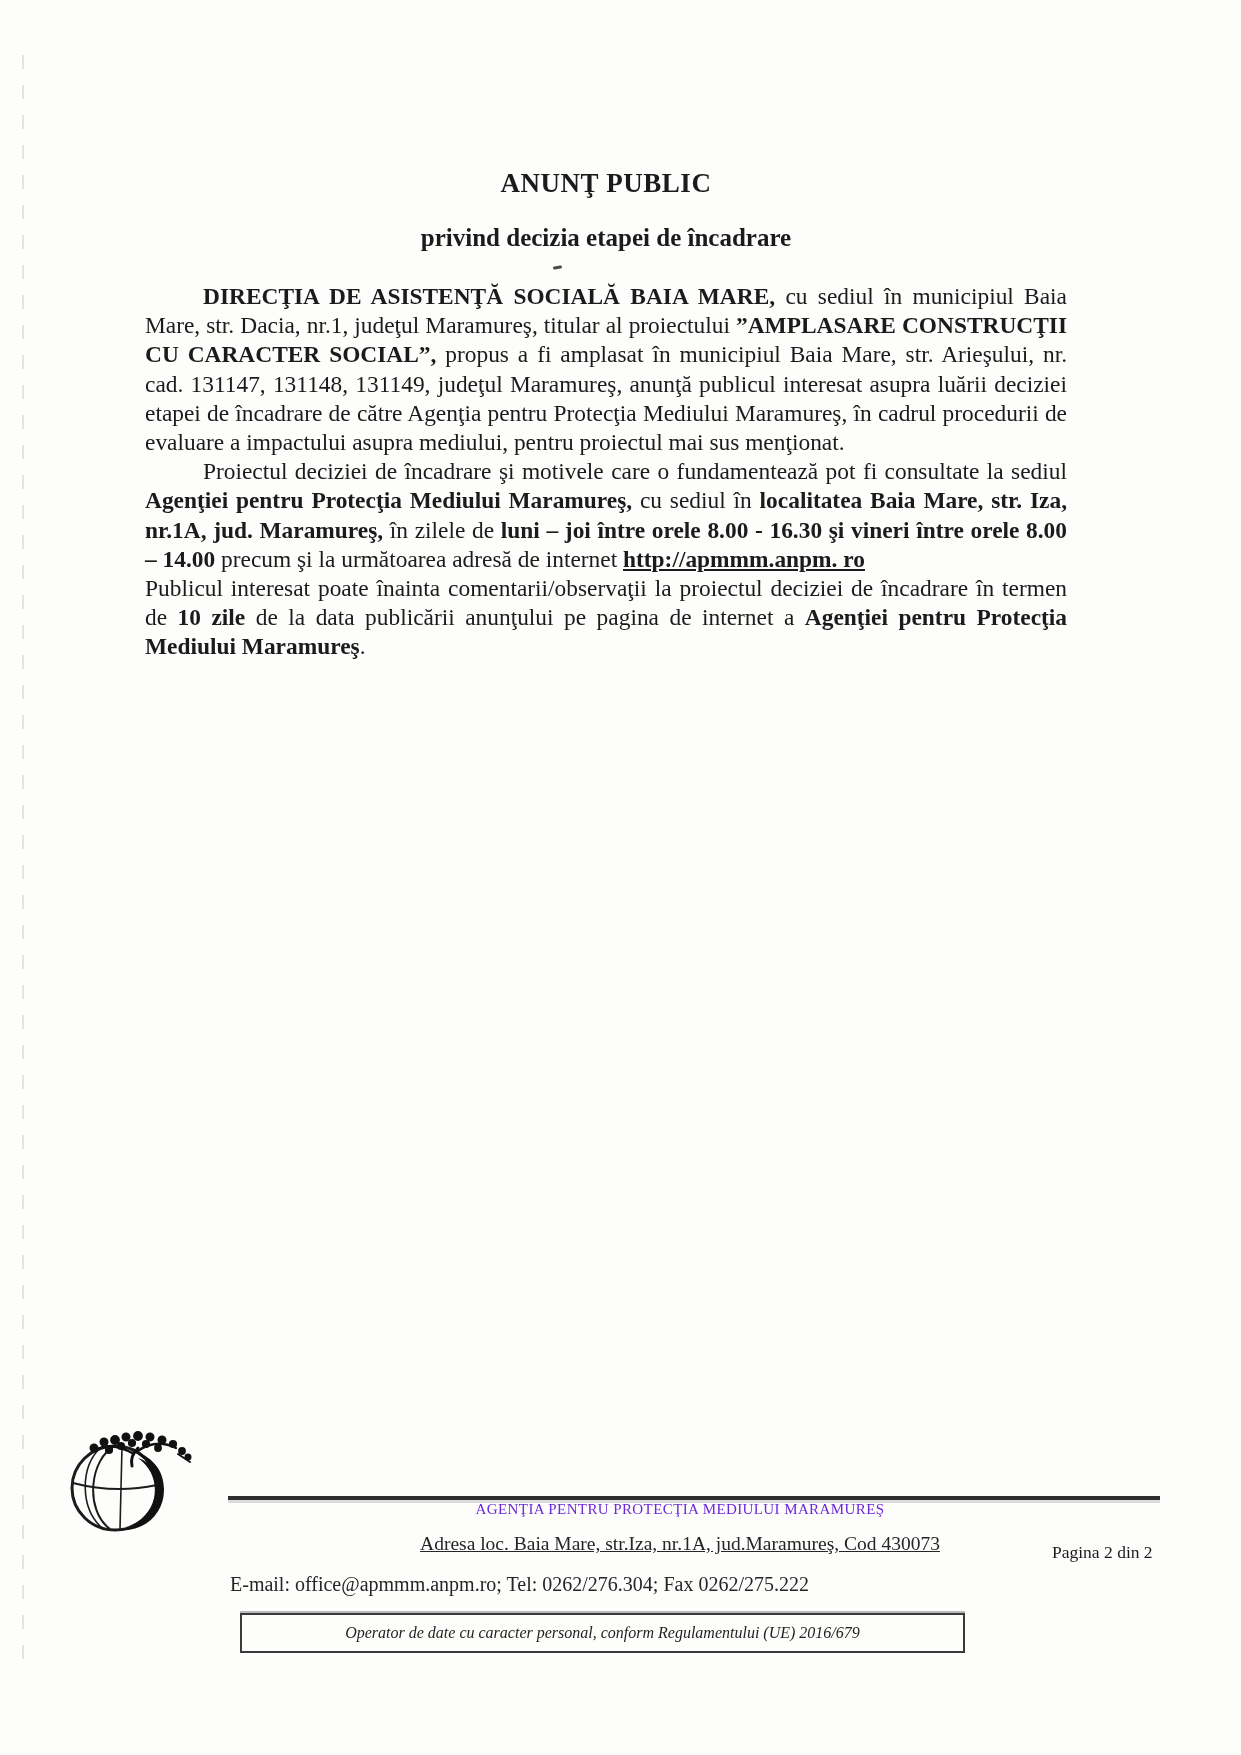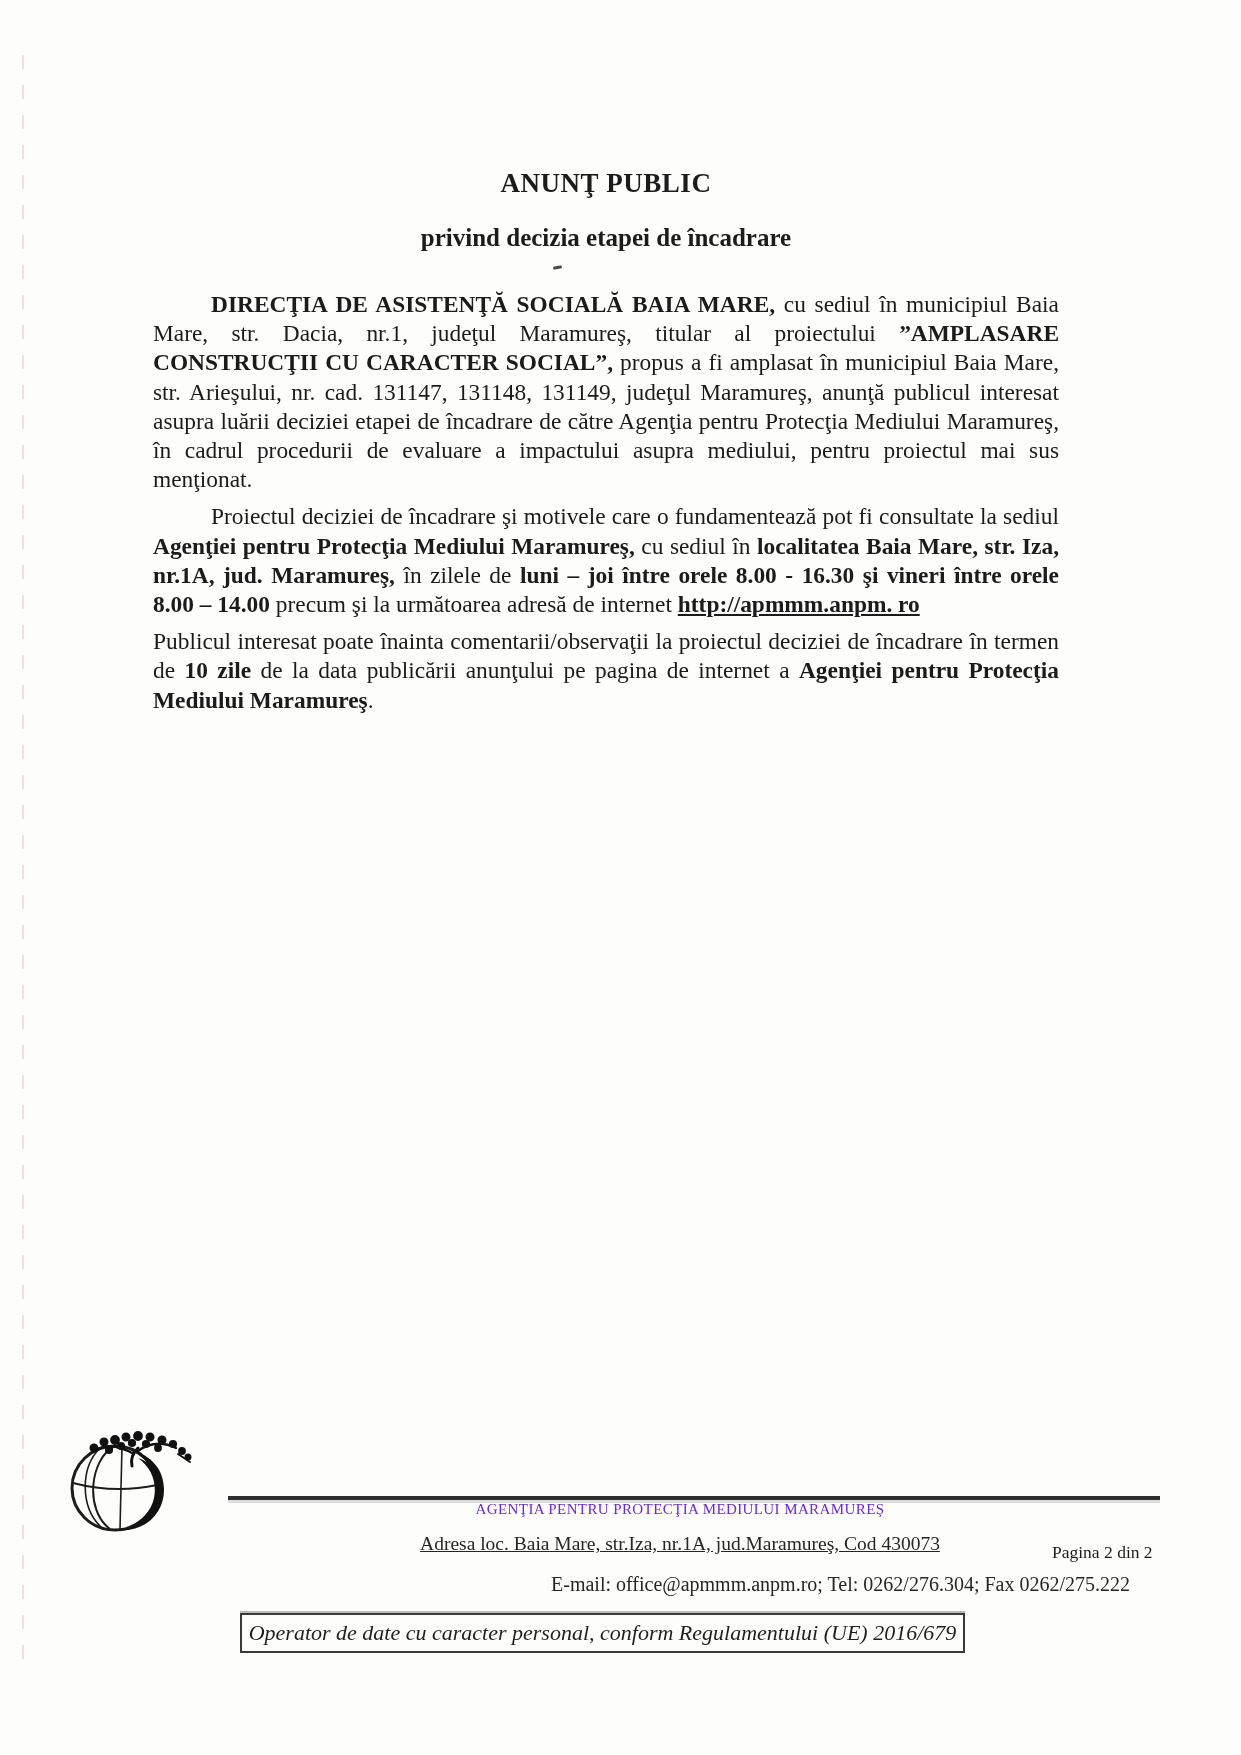--- a/index.html
+++ b/index.html
@@ -27,21 +27,21 @@
     text-align:center;font-weight:bold;font-size:25px;
   }
   .artifact-dot{
     position:absolute;left:553px;top:266px;width:9px;height:3px;
     background:#4a4a4a;border-radius:2px;transform:rotate(-8deg);
   }
   .body-text{
     position:absolute;left:145px;top:282px;width:922px;
     font-size:23.4px;line-height:29.2px;text-align:justify;
   }
-  .body-text p{margin:8px;font-family:Liberation Serif, serif;}
+  .body-text p{margin:0;font-family:Liberation Serif, serif;}
   .body-text p.indent{text-indent:58px;}
   .b{font-weight:bold;}
   .u{text-decoration:underline;}
   
   .logo{position:absolute;left:60px;top:1428px;}
   .footer-rule{
     position:absolute;left:228px;top:1496px;width:932px;height:4px;
     background:#2e2e2e;box-shadow:0 3px 0 rgba(120,120,120,.25);
   }
   .page-num{
@@ -52,27 +52,27 @@
     position:absolute;left:230px;top:1501px;width:900px;
     text-align:center;font-weight:normal;font-size:15px;letter-spacing:.4px;
     color:#6d28d9;
   }
   .footer-address{
     position:absolute;left:230px;top:1533px;width:900px;
     text-align:center;font-size:19.5px;color:#252525;text-decoration:underline;
   }
   .footer-contact{
     position:absolute;left:230px;top:1573px;width:900px;
-    text-align:right;font-size:20px;color:#252525;
+    text-align:left;font-size:20px;color:#252525;
   }
   .gdpr-box{
     position:absolute;left:240px;top:1613px;width:725px;height:40px;
     border:2px solid #3a3a3a;box-sizing:border-box;
     display:flex;align-items:center;justify-content:center;
-    font-style:italic;font-size:22px;color:#1f1f1f;
+    font-style:italic;font-size:16px;color:#1f1f1f;
     box-shadow:0 -2px 0 rgba(60,60,60,.35);
   }
 </style>
 </head>
 <body>
 
 <div class="page">
 
   <div class="scan-edge"></div>
 

